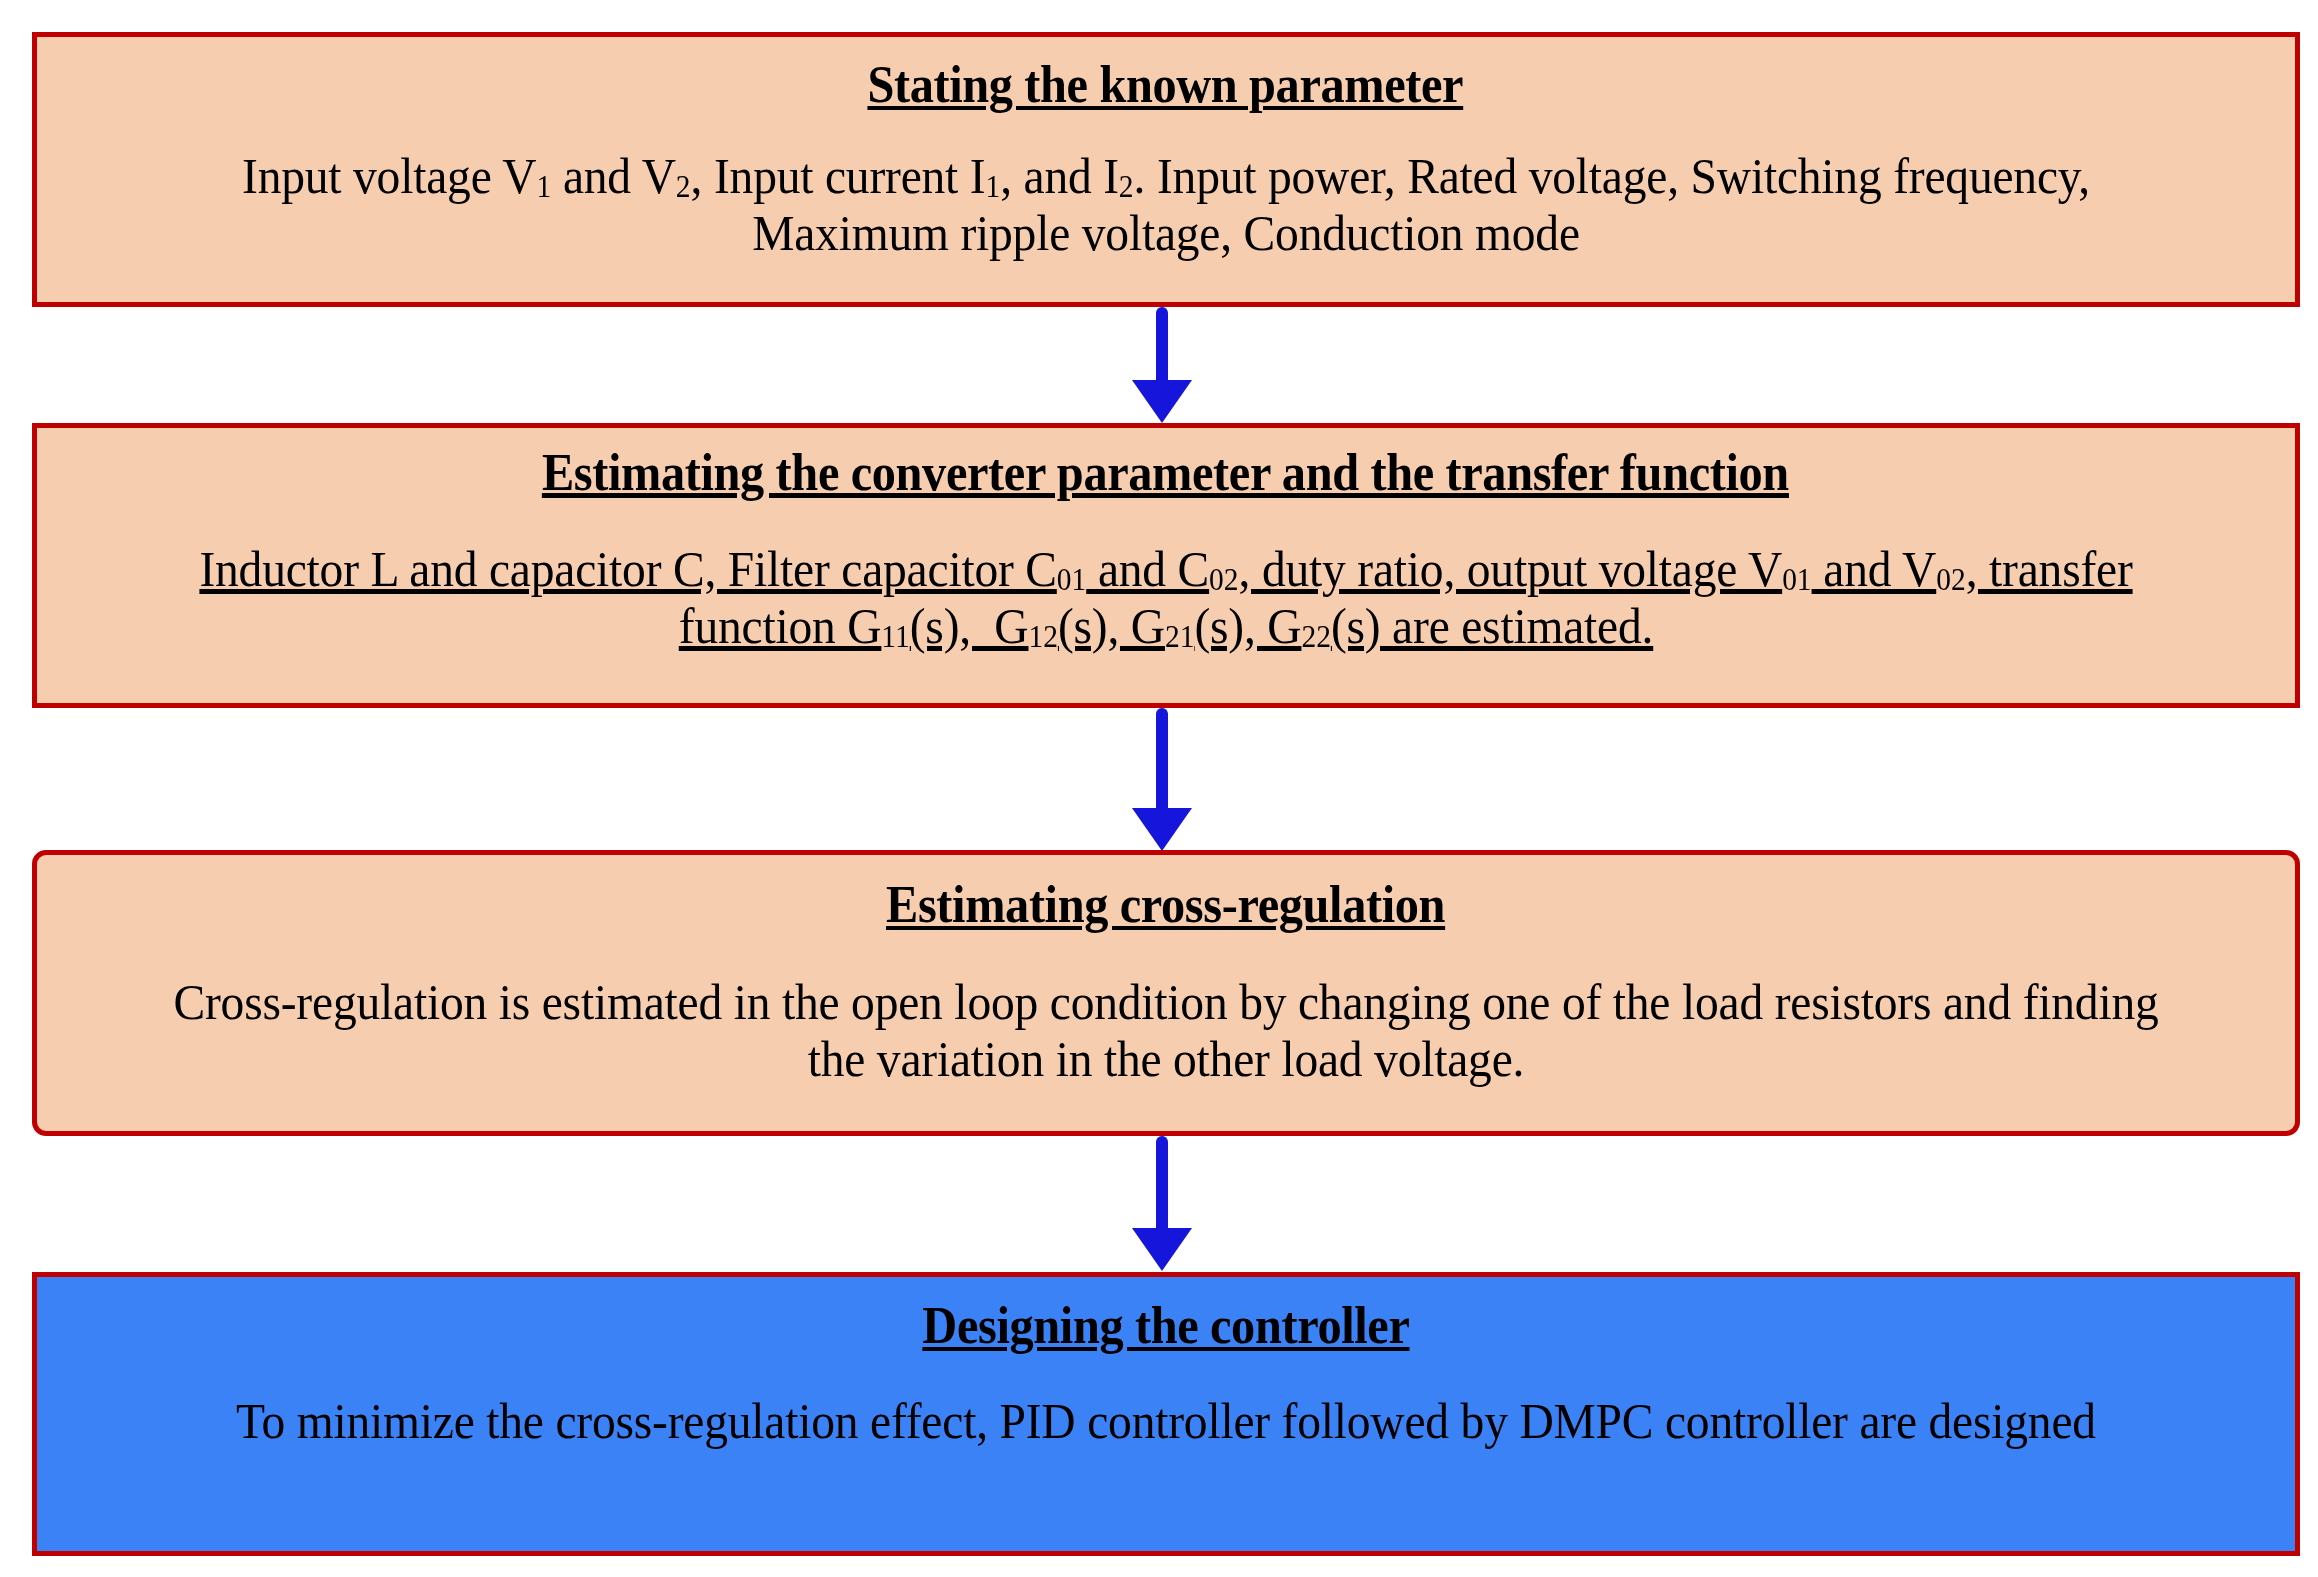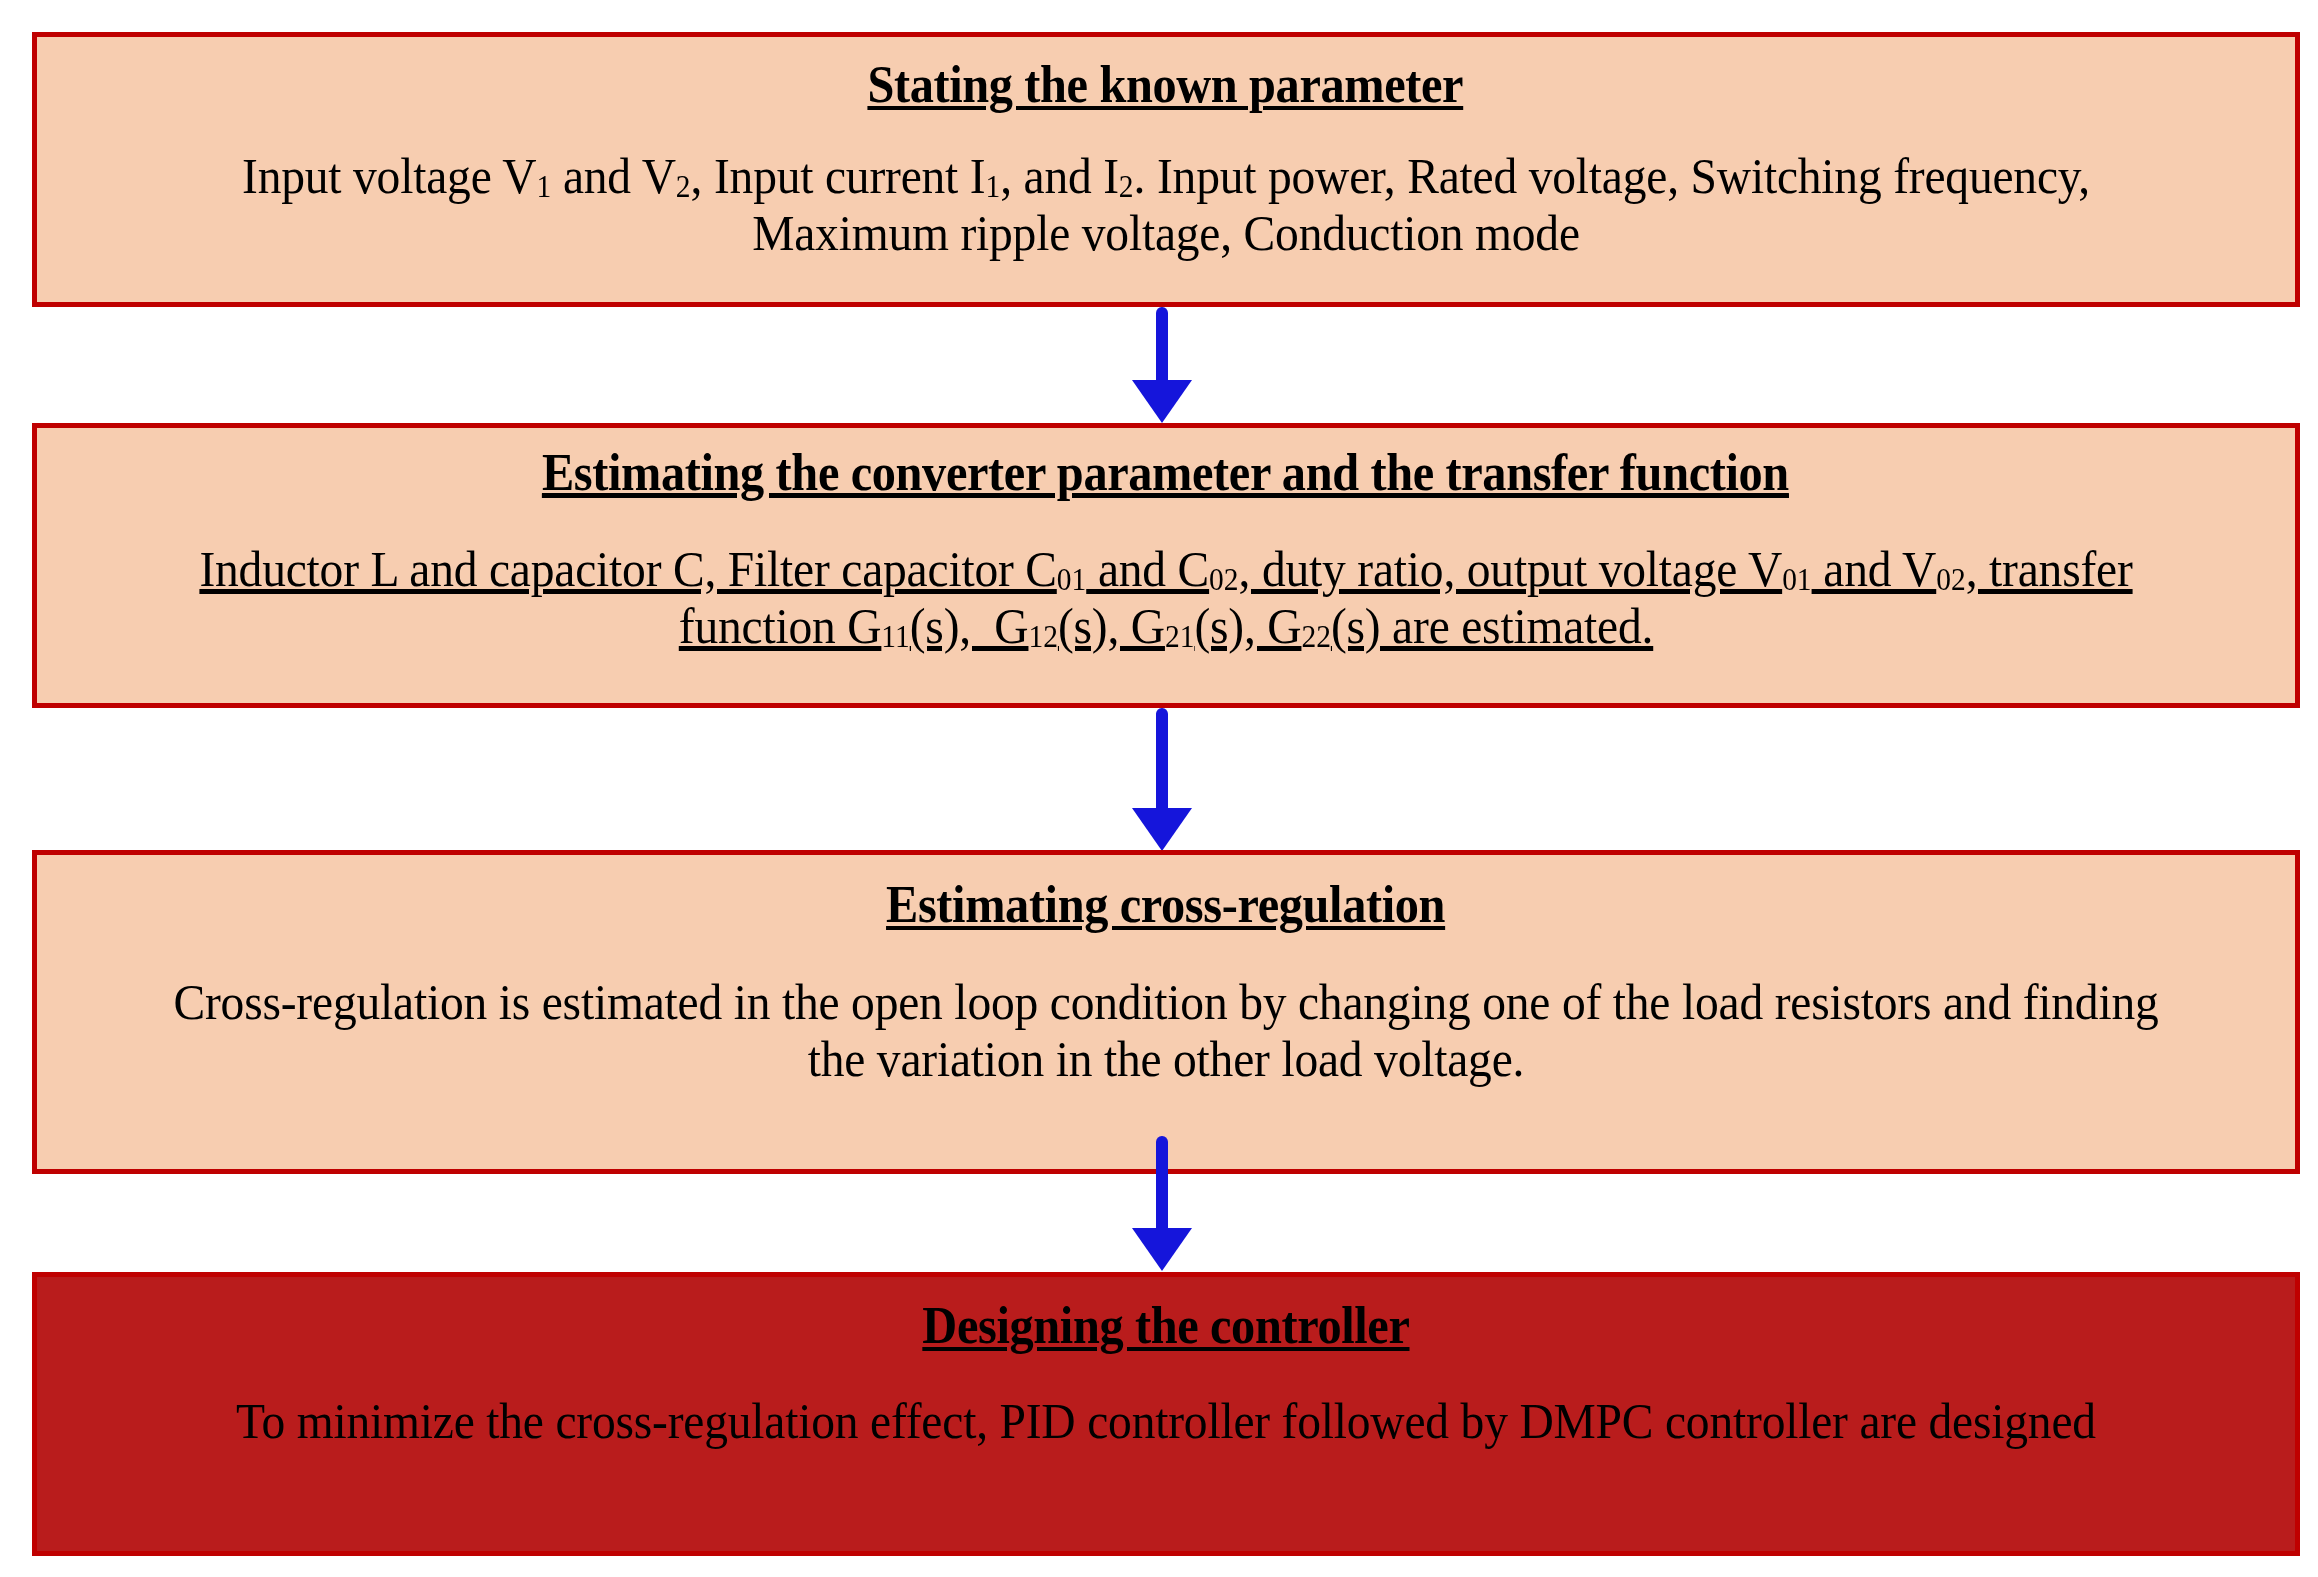--- a/index.html
+++ b/index.html
@@ -69,21 +69,21 @@
 
   
   #node-1 { top: 31.5px;   height: 275px; }
   #node-1 .node-title { margin-top: 21.6px; }
   #node-1 .node-body  { margin-top: 35px; }
 
   #node-2 { top: 423px;  height: 285px; text-decoration: underline; }
   #node-2 .node-title { margin-top: 18px; }
   #node-2 .node-body  { margin-top: 40px; }
 
-  #node-3 { top: 850px; height: 324px; }
+  #node-3 { top: 850px; height: 286px; border-radius: 14px; }
   #node-3 .node-title { margin-top: 23px; }
   #node-3 .node-body  { margin-top: 41px; }
 
   #node-4 { top: 1272px; height: 284px; }
   #node-4 .node-title { margin-top: 21.6px; }
   #node-4 .node-body  { margin-top: 40px; }
 
   
   .arrow {
     position: absolute;
@@ -148,19 +148,19 @@
   <div class="node" id="node-3" style="background: rgb(247, 205, 176); border-color: rgb(191, 0, 0); color: rgb(0, 0, 0);">
     <div class="node-title">Estimating cross-regulation</div>
     <div class="node-body">Cross-regulation is estimated in the open loop condition by changing one of the load resistors and finding the variation in the other load voltage.</div>
   </div>
 
   <div class="arrow" id="arrow-3">
     <div class="shaft" style="background: rgb(21, 21, 219);"></div>
     <div class="head" style="border-top-color: rgb(21, 21, 219);"></div>
   </div>
 
-  <div class="node cyan" id="node-4" style="background: #b91c1c; border-color: rgb(191, 0, 0); color: rgb(0, 0, 0);">
+  <div class="node cyan" id="node-4" style="background: #3b82f6; border-color: rgb(191, 0, 0); color: rgb(0, 0, 0);">
     <div class="node-title">Designing the controller</div>
     <div class="node-body">To minimize the cross-regulation effect, PID controller followed by DMPC controller are designed</div>
   </div>
 
 </div>
 
 
 </body></html>

